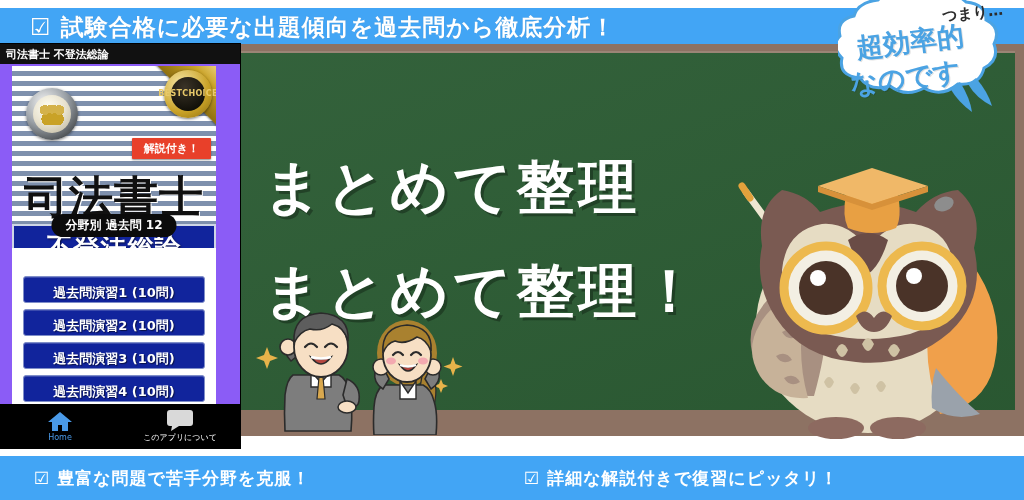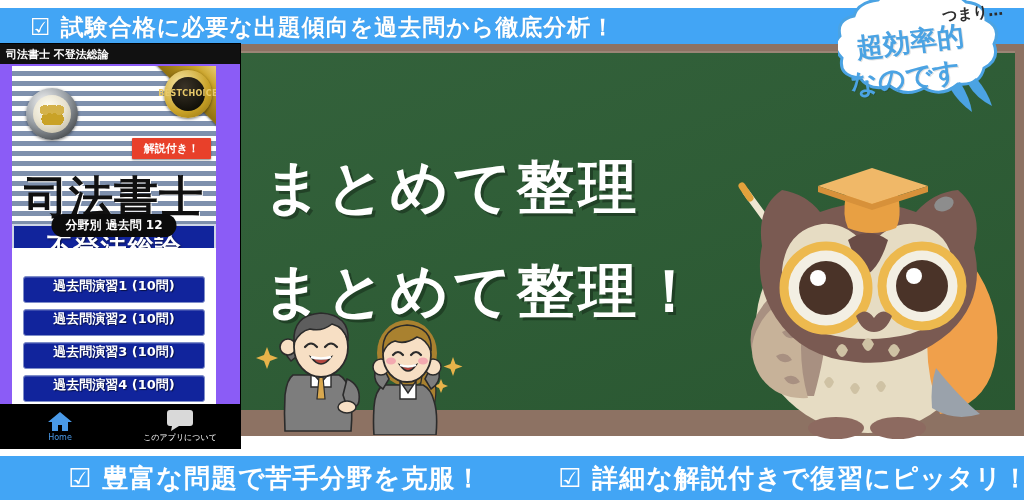--- a/index.html
+++ b/index.html
@@ -22,23 +22,22 @@
     white-space: nowrap; text-shadow: 0 0 1px rgba(0,0,0,.15);
   }
 
   
   .bottom-banner {
     position: absolute; left: 0; top: 456px; width: 1024px; height: 44px;
     background: #42a5f5;
   }
   .bb-left, .bb-right {
     position: absolute; top: 50%; transform: translateY(-50%);
-    color: #ffffff; font-size: 26px; font-weight: bold; white-space: nowrap;
+    color: #ffffff; font-size: 17px; font-weight: bold; white-space: nowrap;
     letter-spacing: 1px;
-    margin-left: 34px;
   }
   .bb-left { left: 34px; }
   .bb-right { left: 524px; }
 
   
   .board-outer {
     position: absolute; left: 228px; top: 44px; width: 796px; height: 392px;
     background: #8d7263;
     padding: 7px 9px 0 7px;
   }
@@ -184,21 +183,21 @@
     color: #ffffff; font-size: 26px; font-weight: bold; letter-spacing: 1px;
     text-shadow: 1px 1px 2px rgba(0,0,0,.6);
   }
   .quiz-list {
     position: absolute; left: 0; top: 206px; width: 204px;
     padding: 4px 11px 0 11px;
   }
   .quiz-btn {
     height: 27px; margin-bottom: 6px;
     background: #11249c; border: 1px solid #7f8ec9; border-radius: 3px;
-    display: flex; align-items: flex-start; justify-content: center;
+    display: flex; align-items: flex-end; justify-content: center;
     box-shadow: inset 0 1px 0 rgba(255,255,255,.18);
   }
   .quiz-btn span {
     color: #ffffff; font-size: 13px; font-weight: bold; white-space: nowrap;
     text-shadow: 1px 1px 1px rgba(0,0,0,.55);
   }
   .phone-nav {
     position: absolute; left: 0; bottom: 0; width: 240px; height: 44px;
     background: #000000; display: flex; align-items: center;
   }

